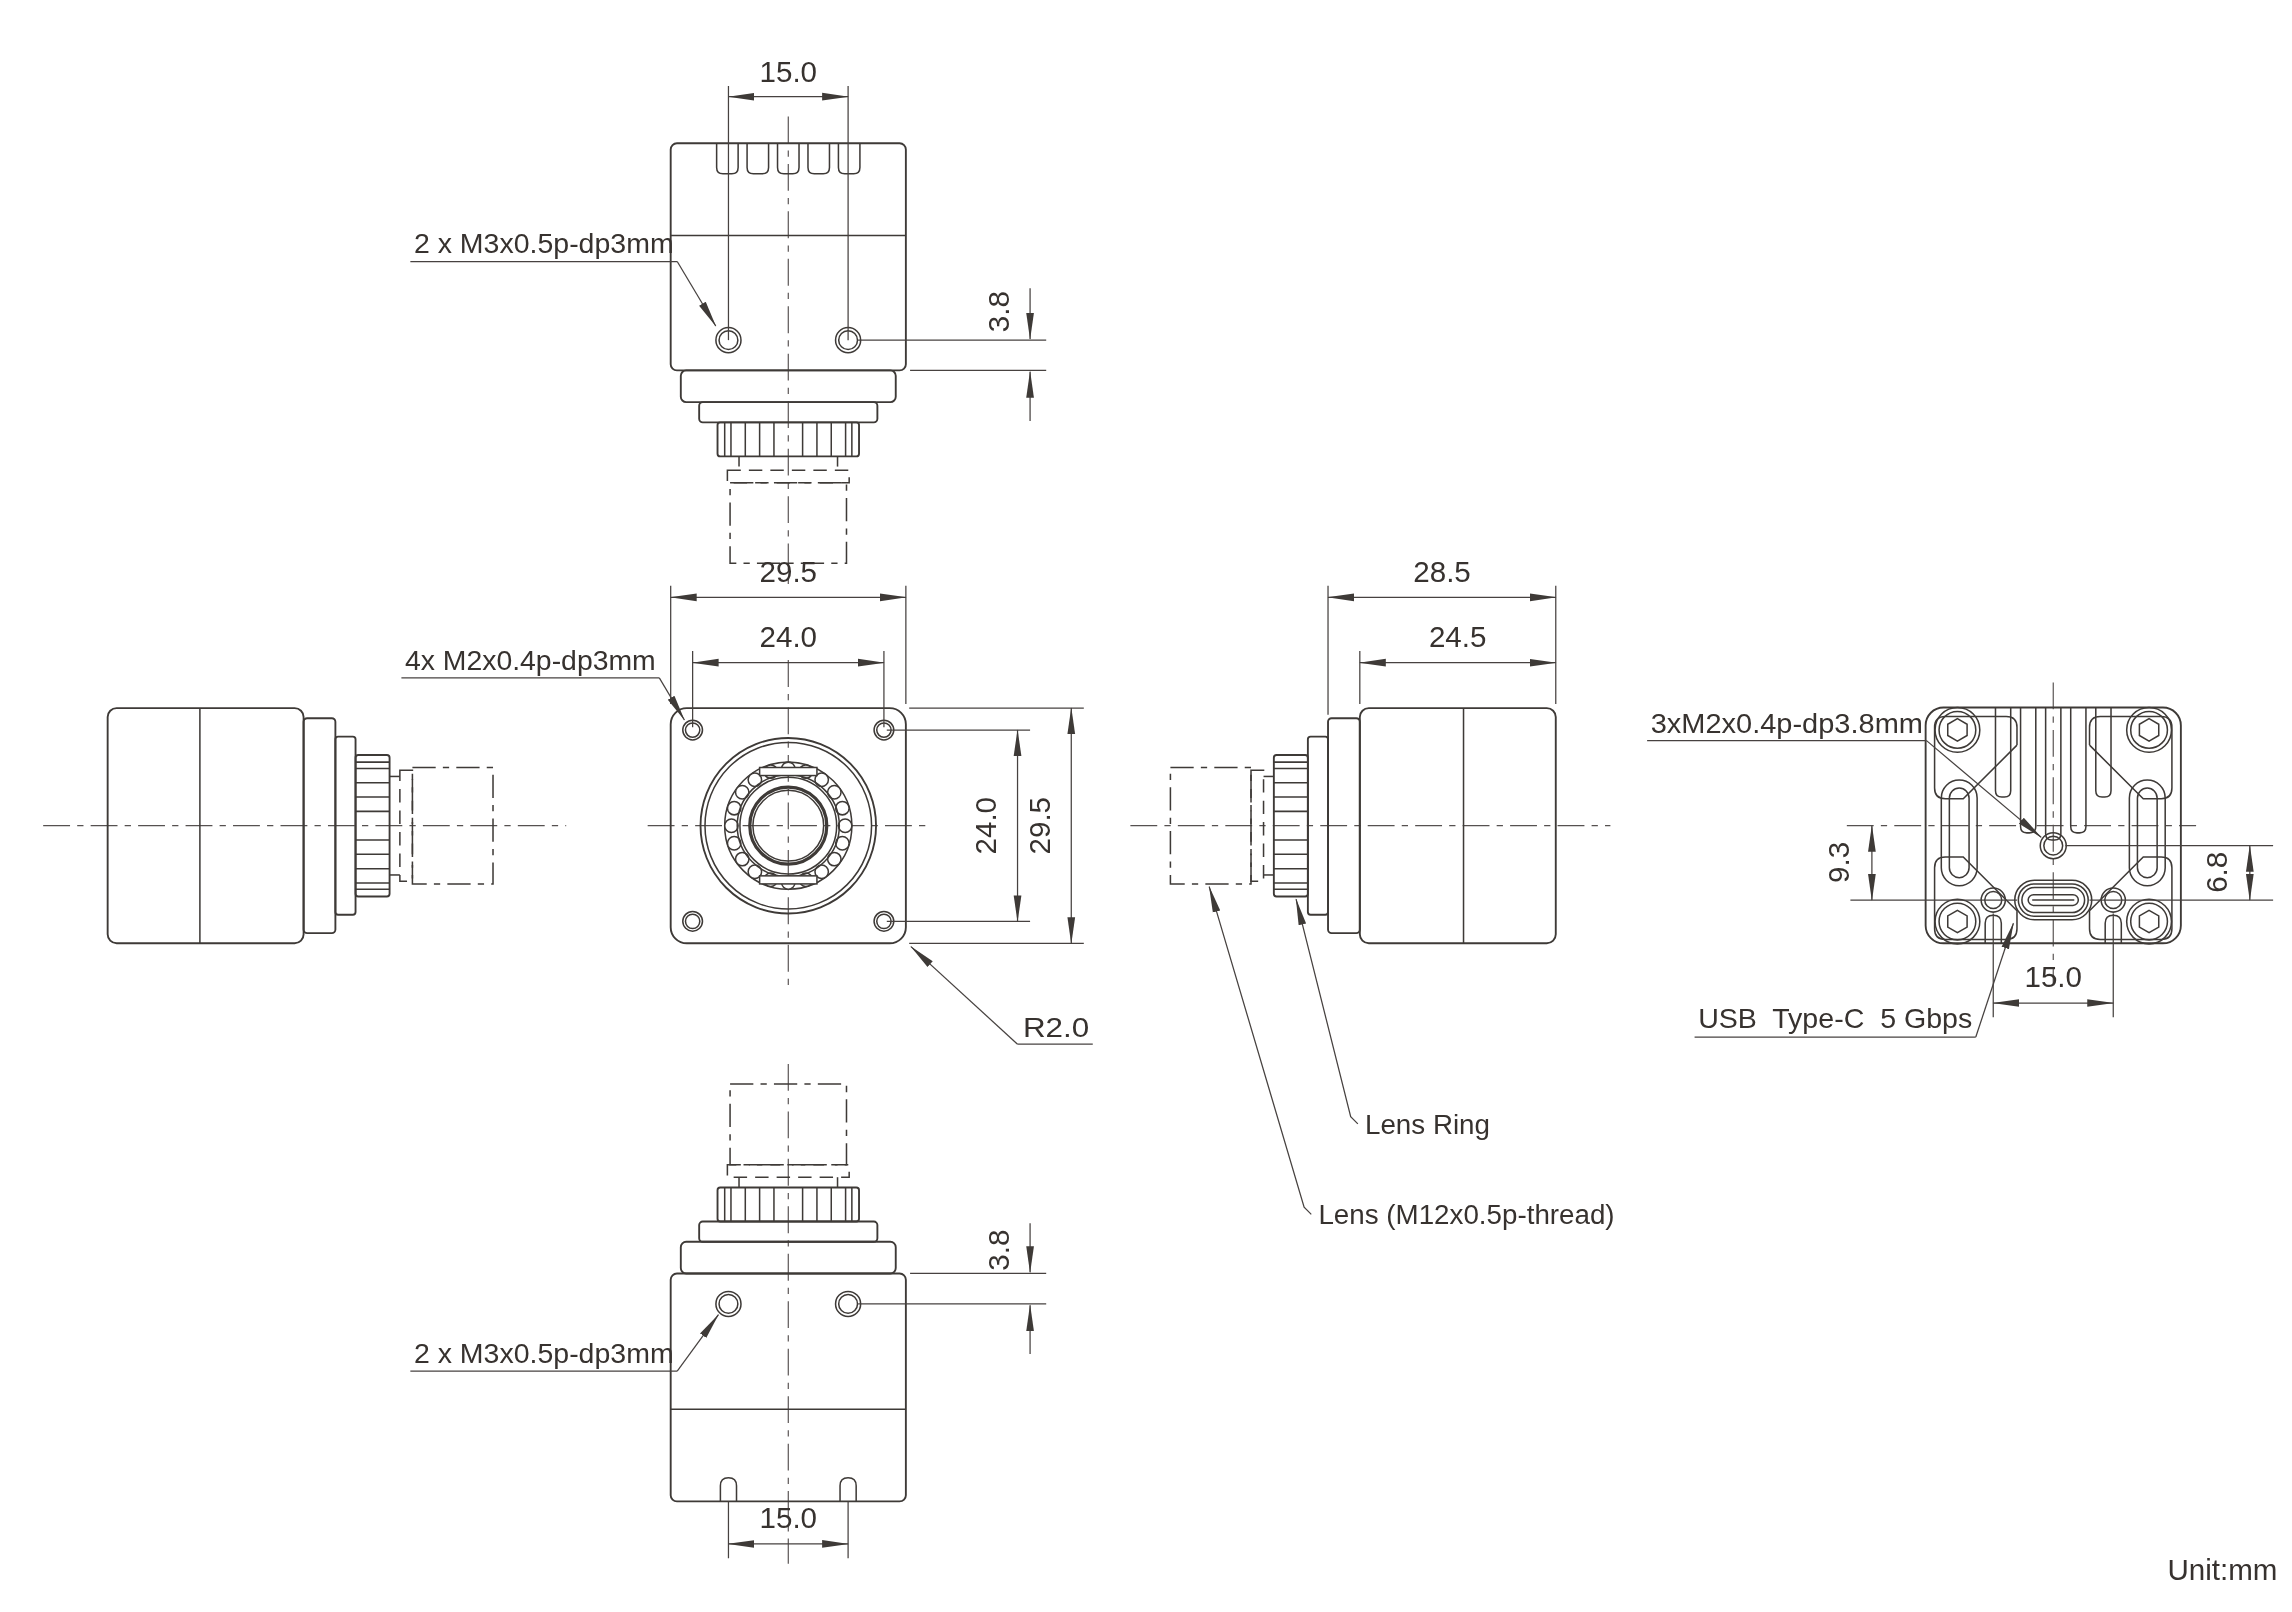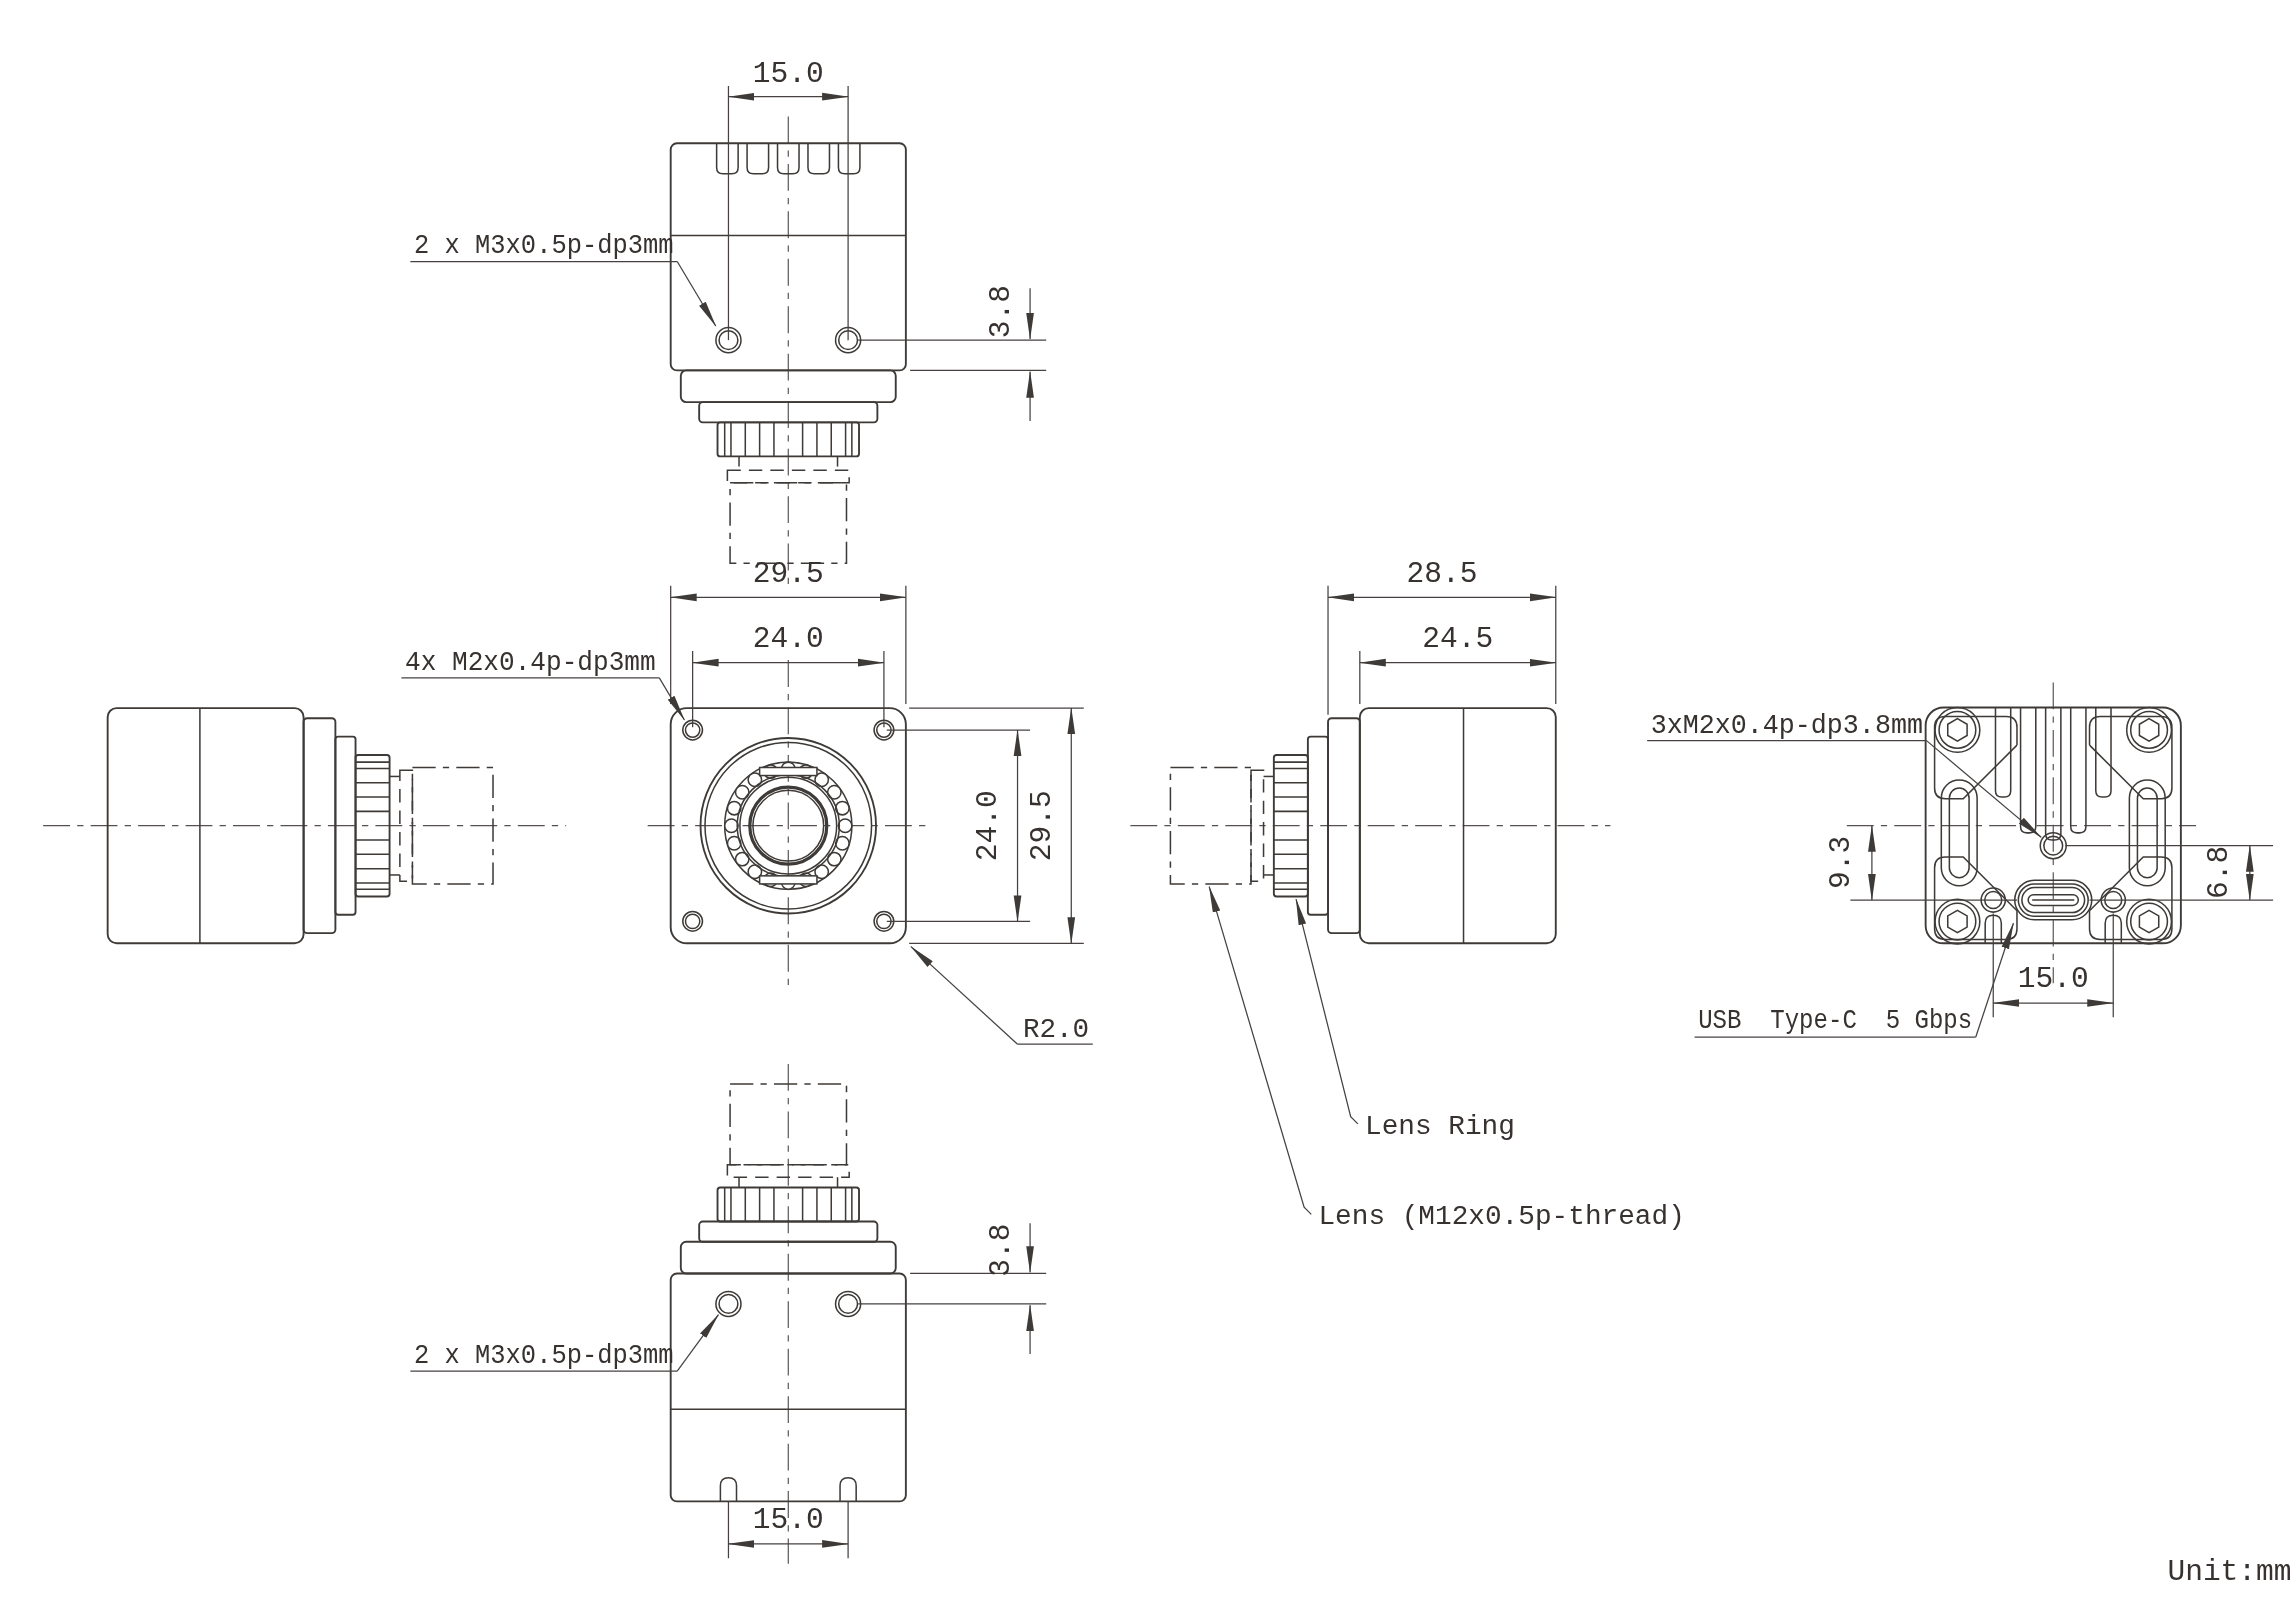--- a/index.html
+++ b/index.html
@@ -1,17 +1,17 @@
 <!DOCTYPE html>
 <html style="font-size:14.3px"><head>
 <meta charset="utf-8">
 <style>
   html,body{margin:0;padding:0;background:#ffffff;}
   #sheet{width:2293px;height:1612px;position:relative;background:#ffffff;
-         font-family:Liberation Mono, monospace;}
+         font-family:Liberation Sans, sans-serif;}
   svg{display:block;}
   .ol{fill:none;stroke:#3e3a37;stroke-width:2.1;stroke-linejoin:round;stroke-linecap:round;}
   .tl2{fill:none;stroke:#3e3a37;stroke-width:1.7;}
   .thick{fill:none;stroke:#3e3a37;stroke-width:3.6;}
   .tl{fill:none;stroke:#474240;stroke-width:1.4;}
   .cl{fill:none;stroke:#565150;stroke-width:1.3;stroke-dasharray:30 8 7 8;}
   .dsh{fill:none;stroke:#3e3a37;stroke-width:1.7;stroke-dasharray:15 9;}
   .ph{fill:none;stroke:#3e3a37;stroke-width:1.7;stroke-dasharray:26 8 7 8;}
   .wfill{fill:#ffffff;stroke:#3e3a37;stroke-width:1.7;}
   text{fill:#37322f;}

